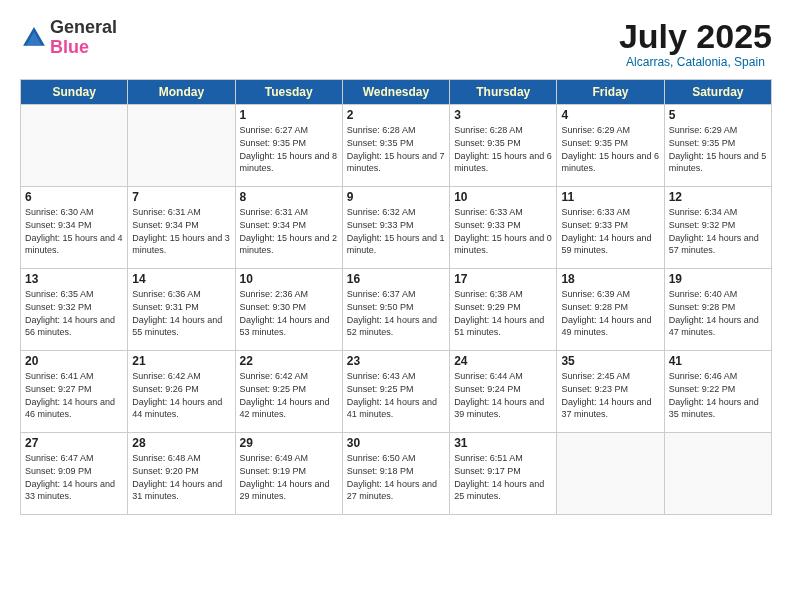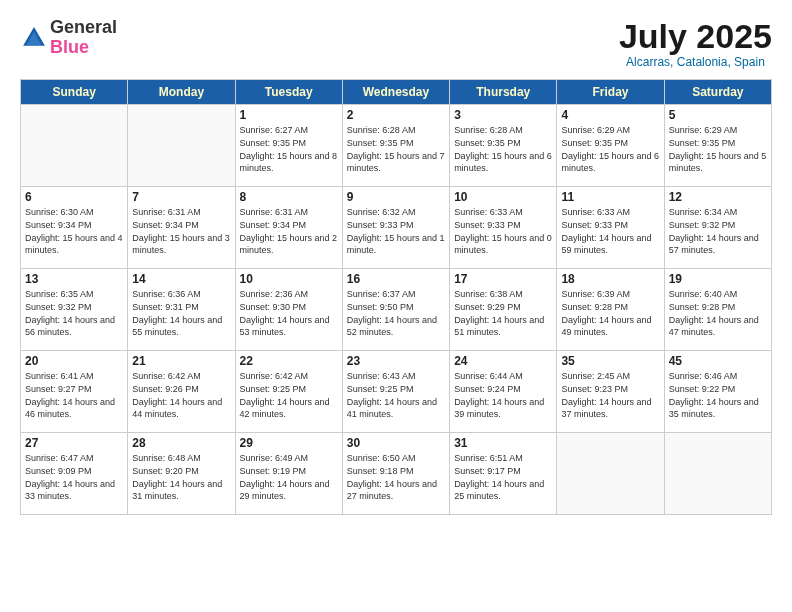--- a/index.html
+++ b/index.html
@@ -302,21 +302,21 @@
 and 39 minutes.</div>
           </td>
           <td>
             <span class="day-num">35</span>
             <div class="day-info">Sunrise: 2:45 AM
 Sunset: 9:23 PM
 Daylight: 14 hours
 and 37 minutes.</div>
           </td>
           <td>
-            <span class="day-num">45</span>
+            <span class="day-num">41</span>
             <div class="day-info">Sunrise: 6:46 AM
 Sunset: 9:22 PM
 Daylight: 14 hours
 and 35 minutes.</div>
           </td>
         </tr>
         <tr>
           <td>
             <span class="day-num">27</span>
             <div class="day-info">Sunrise: 6:47 AM

